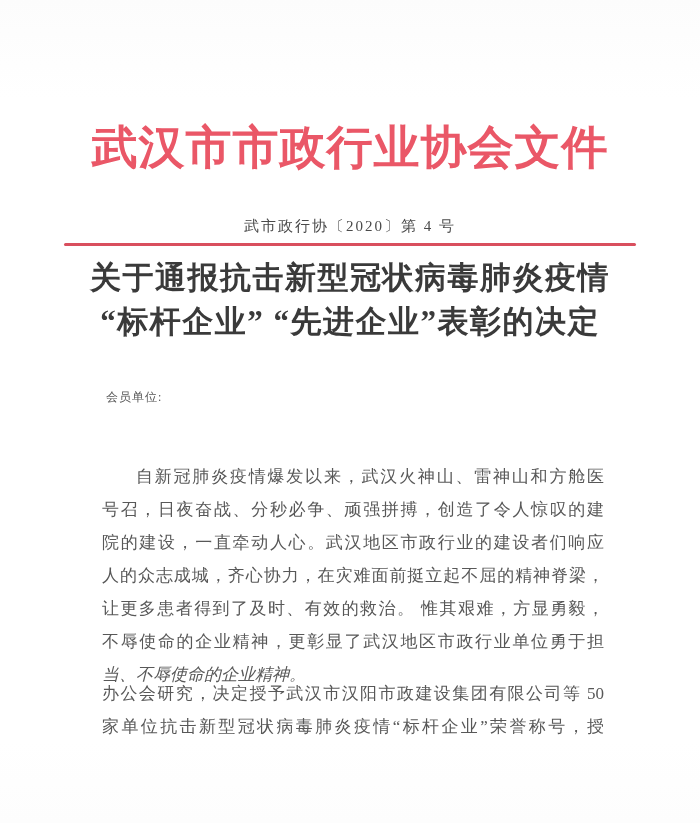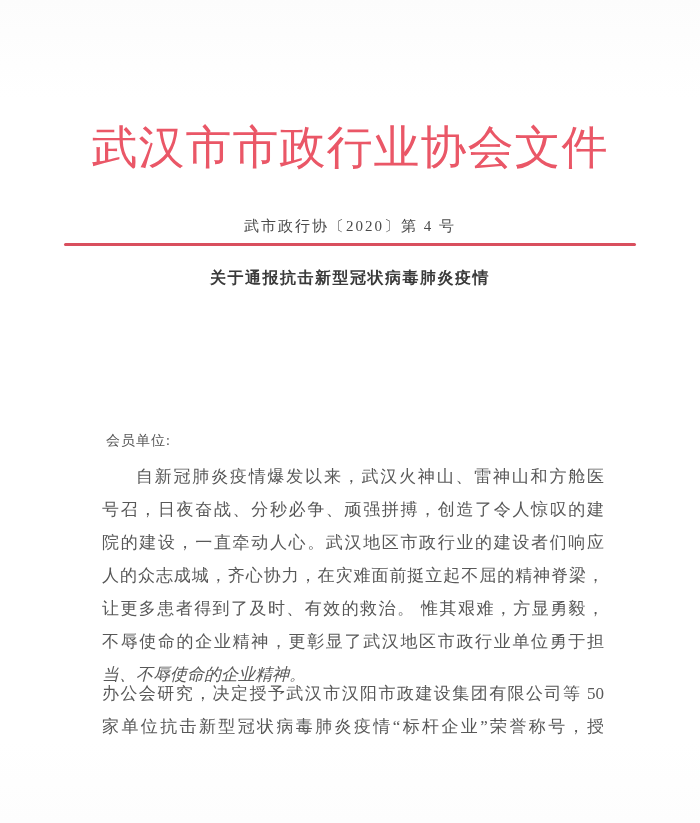--- a/index.html
+++ b/index.html
@@ -11,51 +11,50 @@
   .page {
     position: relative;
     width: 700px; height: 823px;
     background: linear-gradient(180deg, #fcfcfc 0%, #ffffff 12%, #ffffff 90%, #fdfdfd 100%);
     overflow: hidden;
   }
   .org-header {
     position: absolute; top: 112px; left: 0; width: 700px;
     text-align: center;
     font-size: 46px; line-height: 72px;
-    font-weight: normal;
+    font-weight: bold;
     color: #ea5767;
     letter-spacing: 1px;
   }
   .doc-number {
     position: absolute; top: 214px; left: 0; width: 700px;
     text-align: center;
     font-size: 15px; line-height: 24px;
     color: #4a4a4a;
     letter-spacing: 2px;
   }
   .red-rule {
     position: absolute; top: 243px; left: 64px;
     width: 572px; height: 3px;
     background: #d94f5e;
     border-radius: 2px;
   }
   .doc-title {
     position: absolute; top: 256px; left: 0; width: 700px;
     text-align: center;
-    font-size: 16px; font-weight: bold;
+    font-size: 31px; font-weight: bold;
     color: #3a3a3a;
     letter-spacing: 1.5px;
   }
   .doc-title .title-line { line-height: 44px; }
   .salutation {
     position: absolute; top: 386px; left: 106px;
-    font-size: 14px; line-height: 22px;
+    font-size: 12px; line-height: 22px;
     color: #565656;
     letter-spacing: 1px;
-    margin-top: 44px;
   }
   .para {
     position: absolute; left: 102px; width: 502px;
     font-size: 17px;
     color: #585858;
   }
   .para-1 { top: 420px; margin-top: 40px; }
   .para-2 { top: 677px; }
   .body-line {
     height: 33px; line-height: 33px;
@@ -71,20 +70,21 @@
 <div class="page">
 
   <div class="org-header">武汉市市政行业协会文件</div>
 
   <div class="doc-number">武市政行协〔2020〕第 4 号</div>
 
   <div class="red-rule"></div>
 
   <div class="doc-title">
     <div class="title-line">关于通报抗击新型冠状病毒肺炎疫情</div>
+    <div class="title-line">“标杆企业” “先进企业”表彰的决定</div>
   </div>
 
   <div class="salutation">会员单位:</div>
 
   <div class="para para-1">
     <div class="body-line indent">自新冠肺炎疫情爆发以来，武汉火神山、雷神山和方舱医</div>
     <div class="body-line">号召，日夜奋战、分秒必争、顽强拼搏，创造了令人惊叹的建</div>
     <div class="body-line">院的建设，一直牵动人心。武汉地区市政行业的建设者们响应</div>
     <div class="body-line">人的众志成城，齐心协力，在灾难面前挺立起不屈的精神脊梁，</div>
     <div class="body-line">让更多患者得到了及时、有效的救治。 惟其艰难，方显勇毅，</div>

